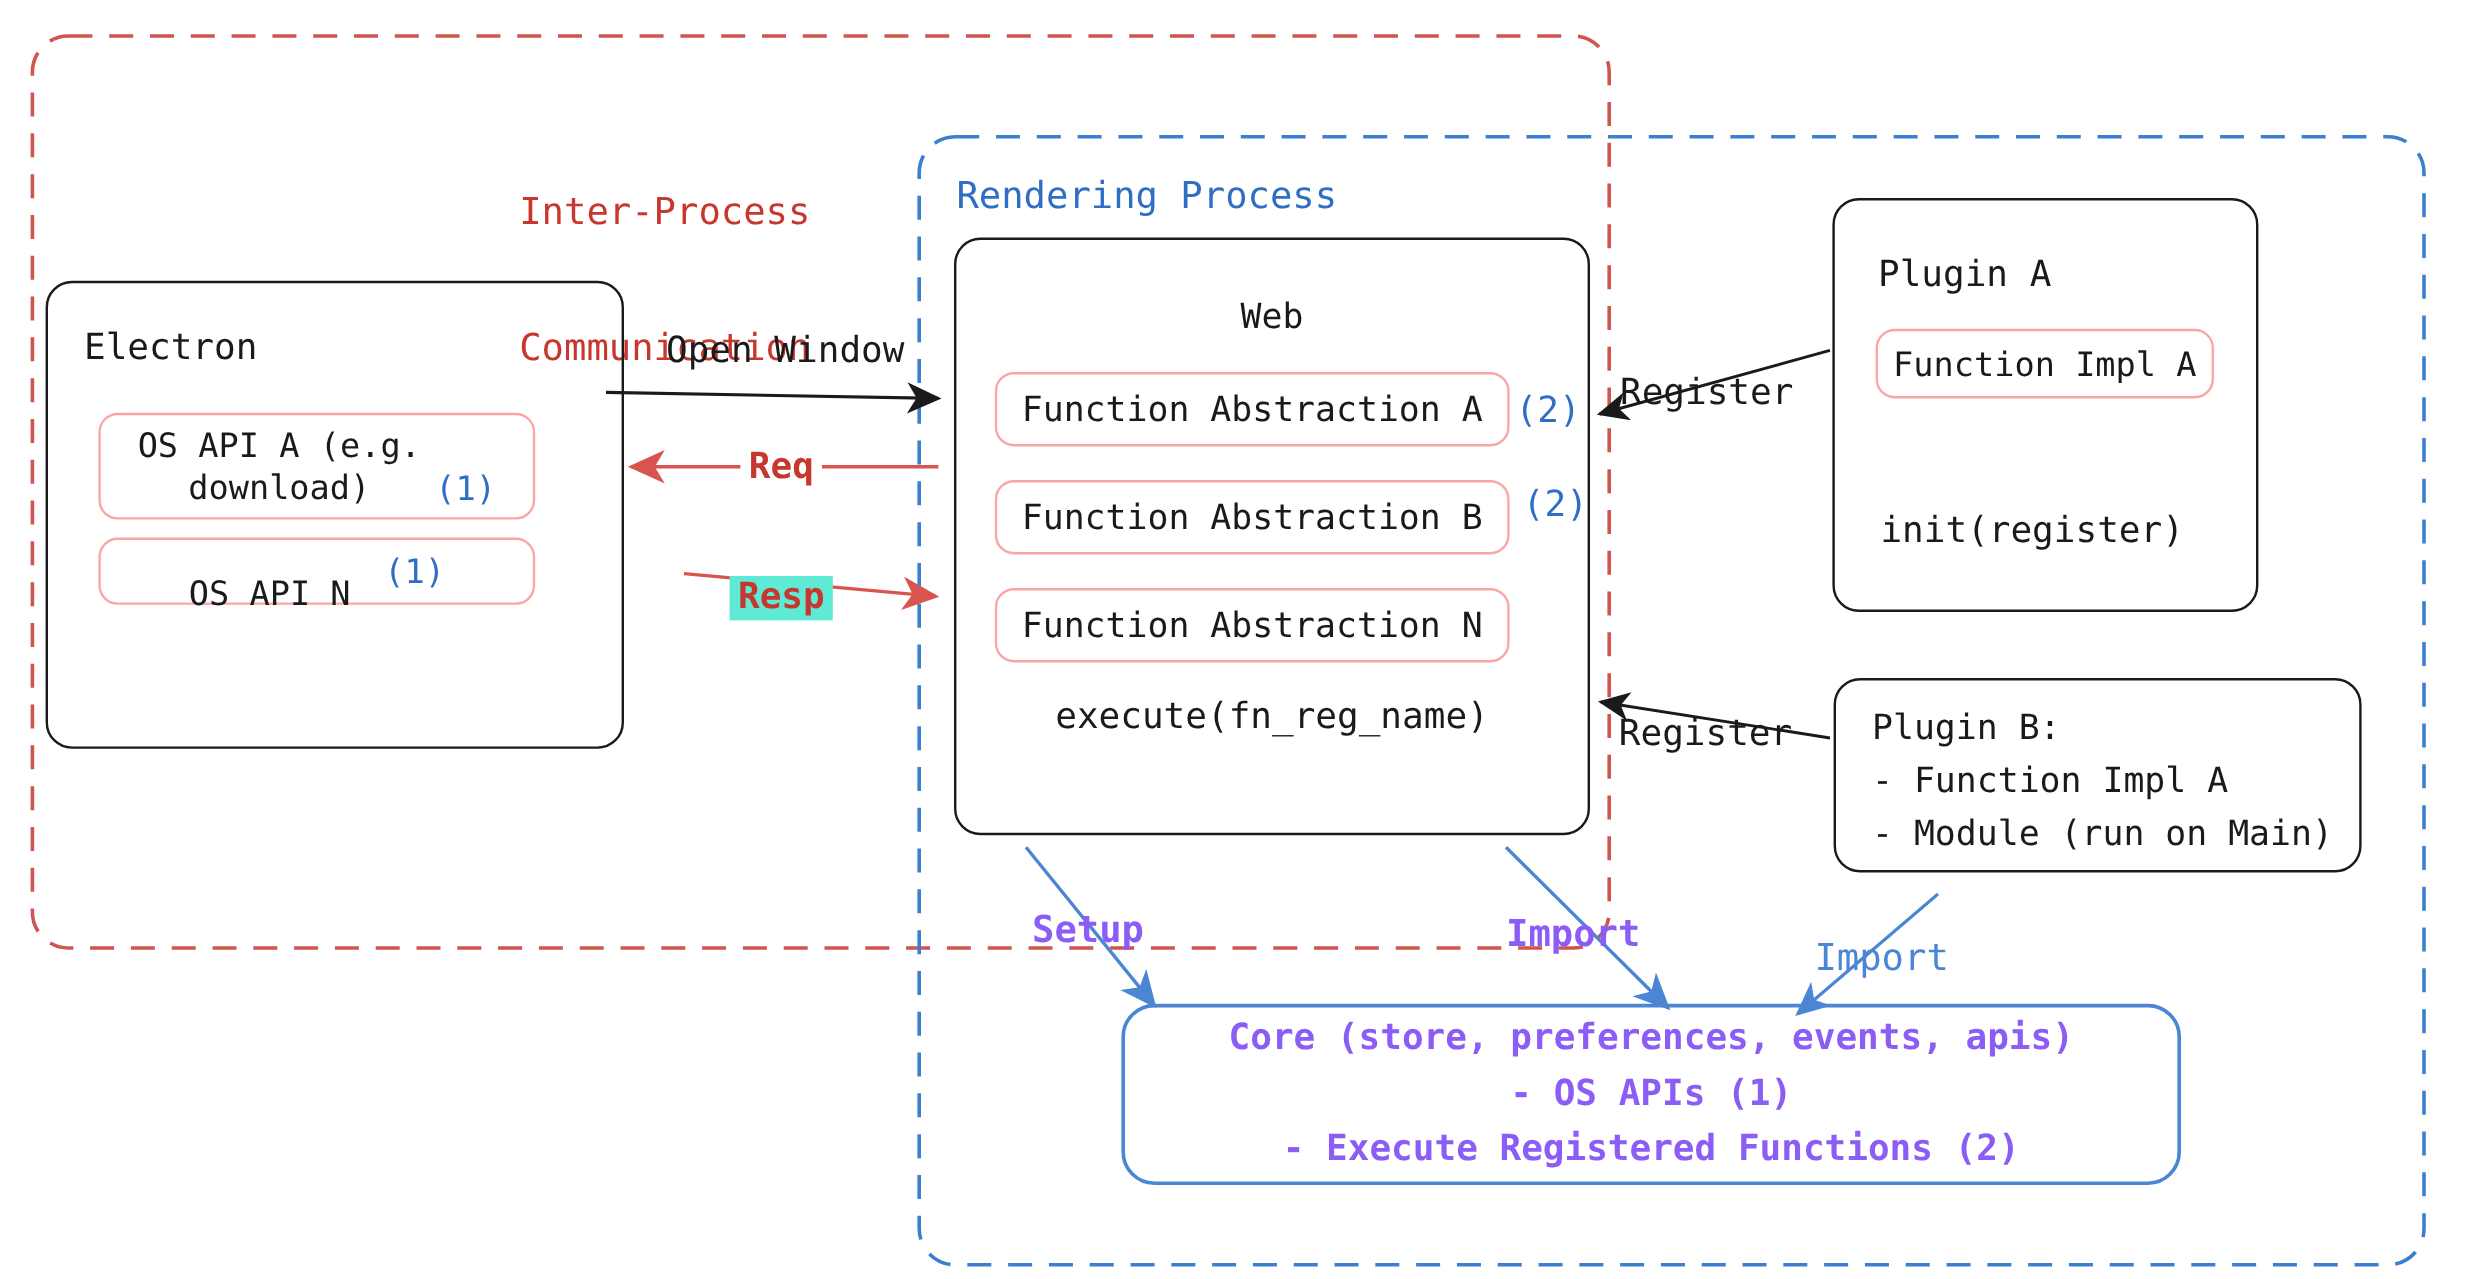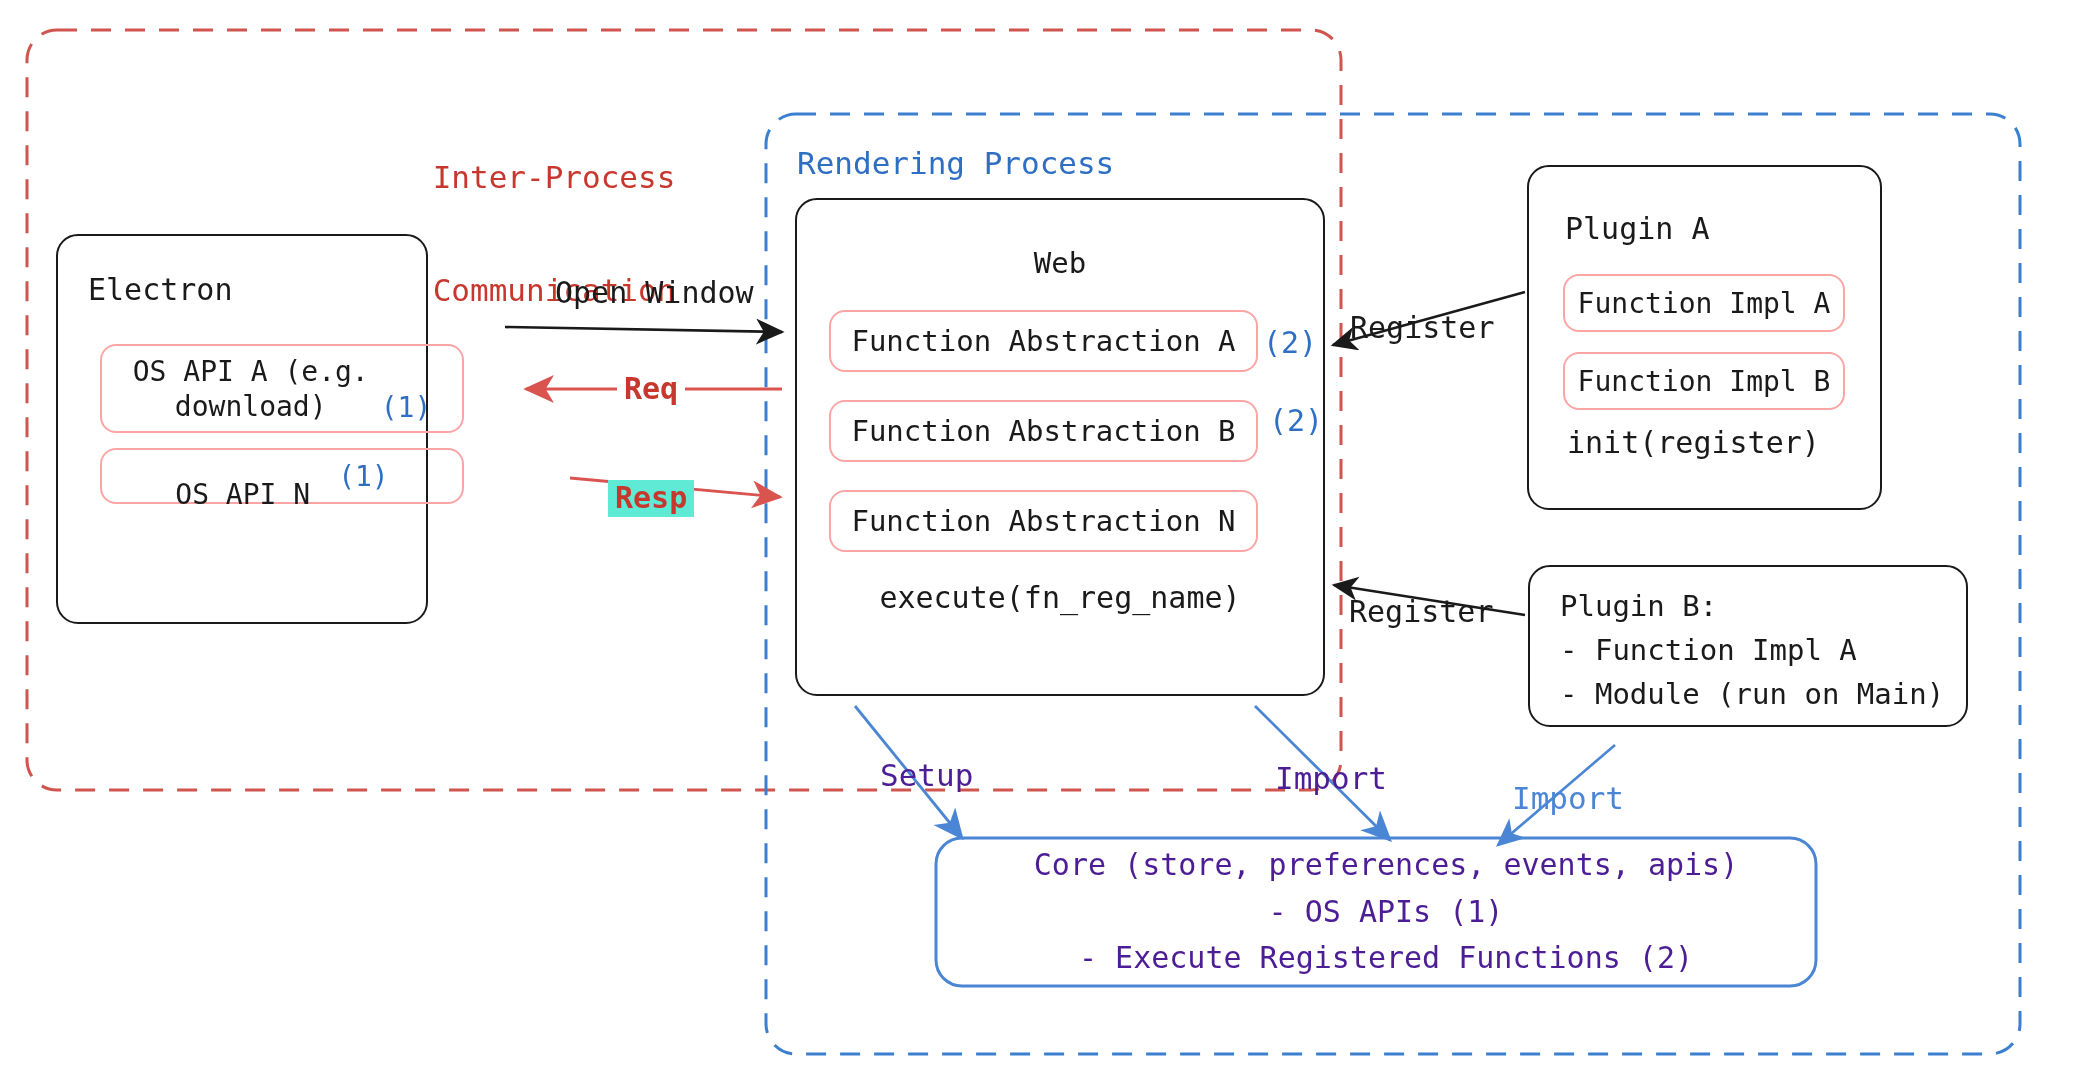--- a/index.html
+++ b/index.html
@@ -50,21 +50,21 @@
   .lbl {
     position: absolute;
     white-space: pre;
     line-height: 1.22;
     color: #1a1a1a;
     font-family: "DejaVu Sans Mono", "Liberation Mono", monospace;
   }
   .t-black   { color: #1a1a1a; }
   .t-red     { color: #c8372d; }
   .t-blue    { color: #2e6fc4; }
-  .t-blue-b  { color: #4c1d95; font-weight: normal; margin-left: 20px; }
+  .t-blue-b  { color: #8b5cf6; font-weight: bold; }
   .t-blue-lt { color: #4a86d4; }
   .t-red-b   { color: #c8372d; font-weight: bold; }
   .fs-28 { font-size: 28px; }
   .fs-29 { font-size: 29px; }
   .fs-30 { font-size: 30px; }
   .fs-31 { font-size: 31px; }
   .ctr { text-align: center; }
 </style>
 </head>
 <body>
@@ -107,21 +107,21 @@
     <rect x="936" y="838" width="880" height="148" rx="26" ry="26" fill="none" stroke="#4a86d4" stroke-width="3"></rect>
   </svg>
 
   <div class="lbl t-red fs-31 ctr" style="left:424px; top:83px; width:260px;">
     <div>Inter-Process</div>
     <div>Communication</div>
   </div>
 
   <div class="lbl t-blue fs-31" style="left:797px; top:145px;">Rendering Process</div>
 
-  <div class="node solid-box" style="left:56px; top:234px; width:372px; height:390px;">
+  <div class="node solid-box" style="left:38px; top:234px; width:482px; height:390px;">
     <div class="lbl t-black fs-30" style="left:30px; top:36px; position:absolute;">Electron</div>
 
     <div class="inner-box" style="position:absolute; left:42px; top:108px; width:360px; height:85px;">
       <div style="display:flex; align-items:center; gap:12px;">
         <div class="ctr" style="font-size:28px; color:#1a1a1a; line-height:1.25;">
           <div>OS API A (e.g.</div>
           <div>download)</div>
         </div>
         <div class="t-blue fs-28" style="align-self:flex-end;">(1)</div>
       </div>
@@ -165,23 +165,20 @@
 
   <div class="lbl t-black fs-30" style="left:1349px; top:594px;">Register</div>
 
   <div class="node solid-box" style="left:1527px; top:165px; width:355px; height:345px;padding-left:28px;">
     <div class="lbl t-black fs-30" style="left:36px; top:44px;">Plugin A</div>
 
     <div class="inner-box" style="position:absolute; left:34px; top:107px; width:278px; height:54px;">
       <span class="fs-28" style="color:#1a1a1a;">Function Impl A</span>
     </div>
 
-    <div class="inner-box" style="position:absolute; left:34px; top:185px; width:278px; height:54px;">
-      <span class="fs-28" style="color:#1a1a1a;">Function Impl B</span>
-    </div>
 
     <div class="lbl t-black fs-30" style="left:38px; top:258px;">init(register)</div>
   </div>
 
   <div class="node solid-box" style="left:1528px; top:565px; width:440px; height:162px; padding-left:12px;">
     <div class="lbl t-black fs-29" style="left:30px; top:22px;">Plugin B:</div>
     <div class="lbl t-black fs-29" style="left:30px; top:66px;">- Function Impl A</div>
     <div class="lbl t-black fs-29" style="left:30px; top:110px;">- Module (run on Main)</div>
   </div>
 

